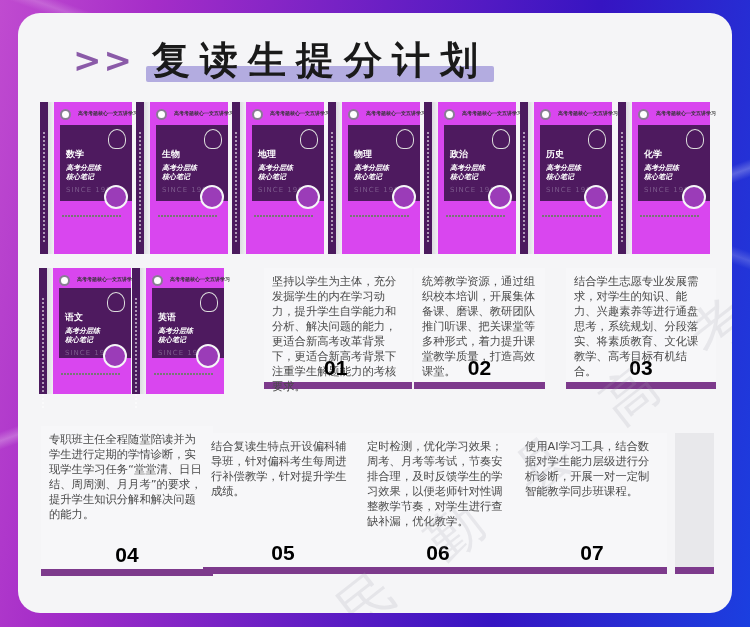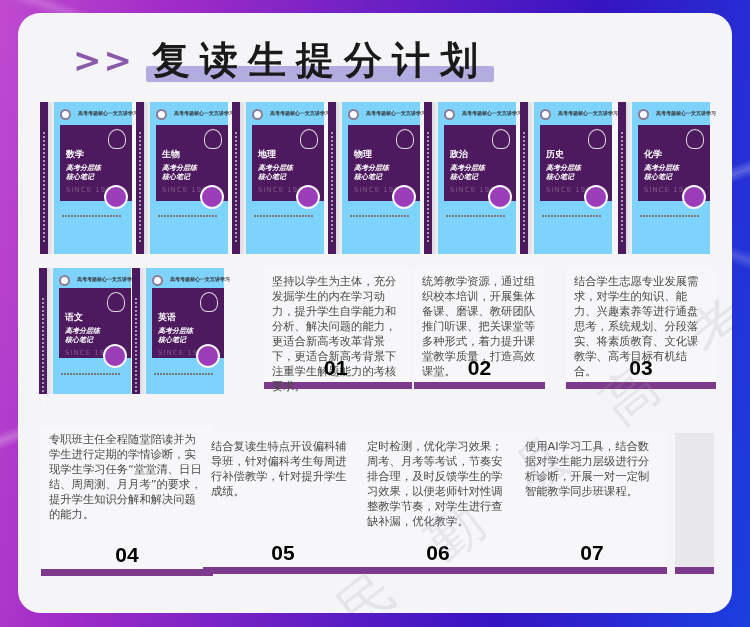--- a/index.html
+++ b/index.html
@@ -41,21 +41,21 @@
     }
     .book-spine {
       width: 8px; height: 100%; background: #4b1a5e; position: relative;
     }
     .book-spine::before {
       content: ""; position: absolute; left: 3px; top: 30px; width: 2px; height: 110px;
       background: repeating-linear-gradient(to bottom, rgba(255,255,255,0.55) 0 2px, transparent 2px 4px);
     }
     .book-gap { width: 6px; height: 100%; background: linear-gradient(90deg,#dcdce0,#f0f0f3); }
     .book-cover {
-      flex: 1; background: #7dd3fc; position: relative;
+      flex: 1; background: #d946ef; position: relative;
     }
     .book-logo {
       position: absolute; left: 6px; top: 7px; width: 11px; height: 11px; border-radius: 50%;
       border: 2px solid #8a7c95; background: #fff;
     }
     .book-series {
       position: absolute; left: 24px; top: 8px; font-size: 5px; color: #333; white-space: nowrap;
       font-weight: bold;
     }
     .book-block {

